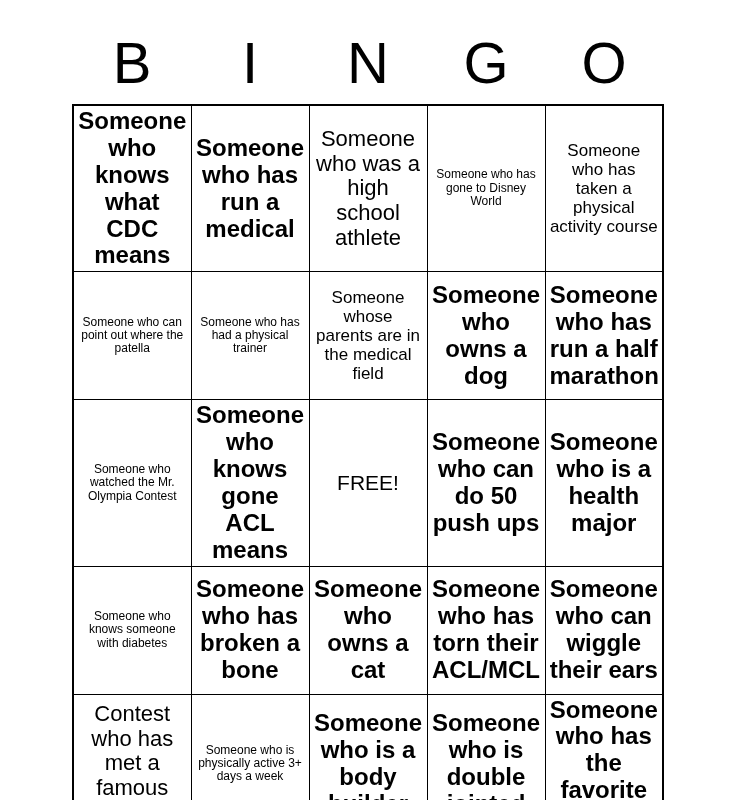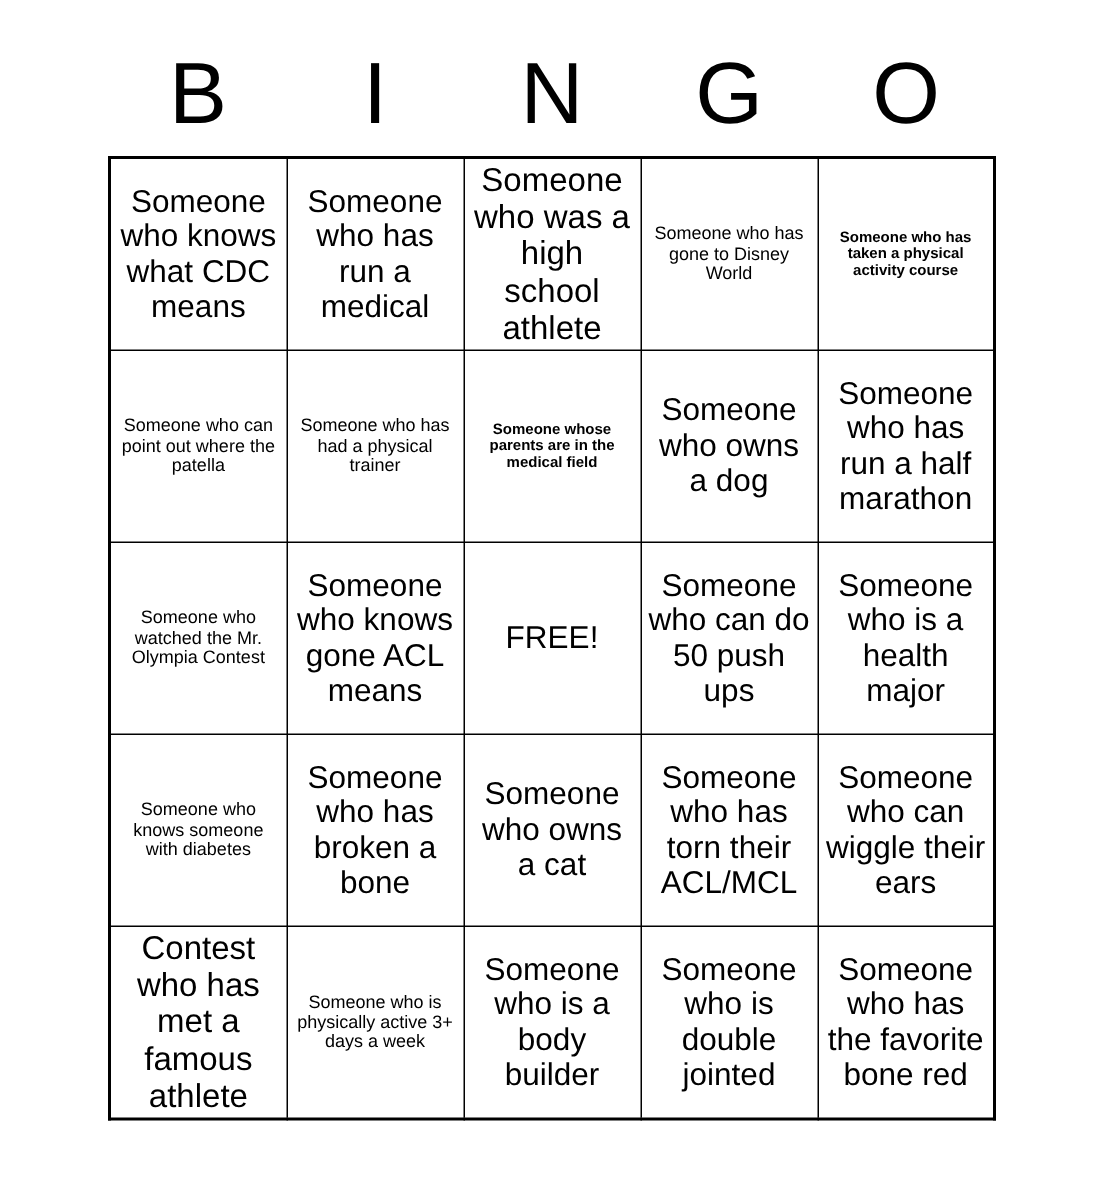--- a/index.html
+++ b/index.html
@@ -48,24 +48,24 @@
     border: 1px solid #000000;
     width: 118px;
     height: 128px;
     text-align: center;
     vertical-align: middle;
     padding: 2px 4px;
     box-sizing: border-box;
     line-height: 1.12;
     font-family: "Liberation Sans", sans-serif;
   }
-  .t-lg { font-size: 21px; }
+  .t-lg { font-size: 24px; font-weight: bold; }
   .t-md { font-size: 22px; }
   .t-sm { font-size: 12px; }
-  .t-xs { font-size: 10px; font-weight: bold; }
+  .t-xs { font-size: 17px; }
   .t-free { font-size: 21px; }
 </style>
 </head>
 <body>
 
 <div class="page">
 
   <div class="bingo-header">
     <div class="letter">B</div>
     <div class="letter">I</div>

